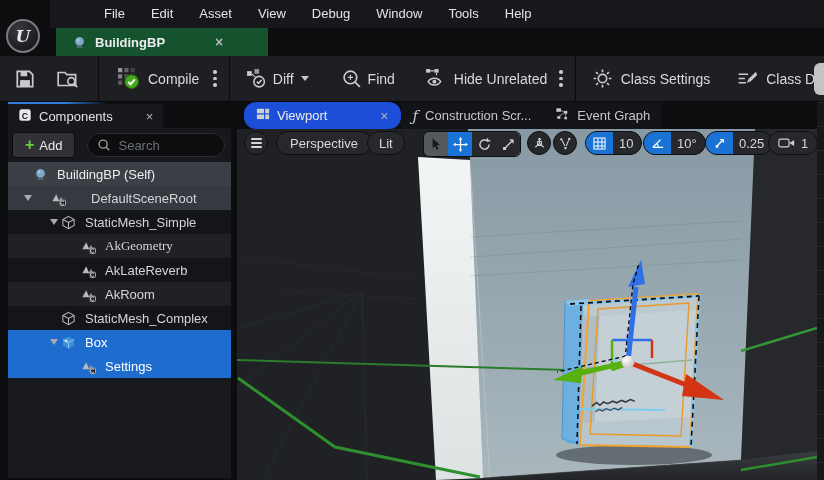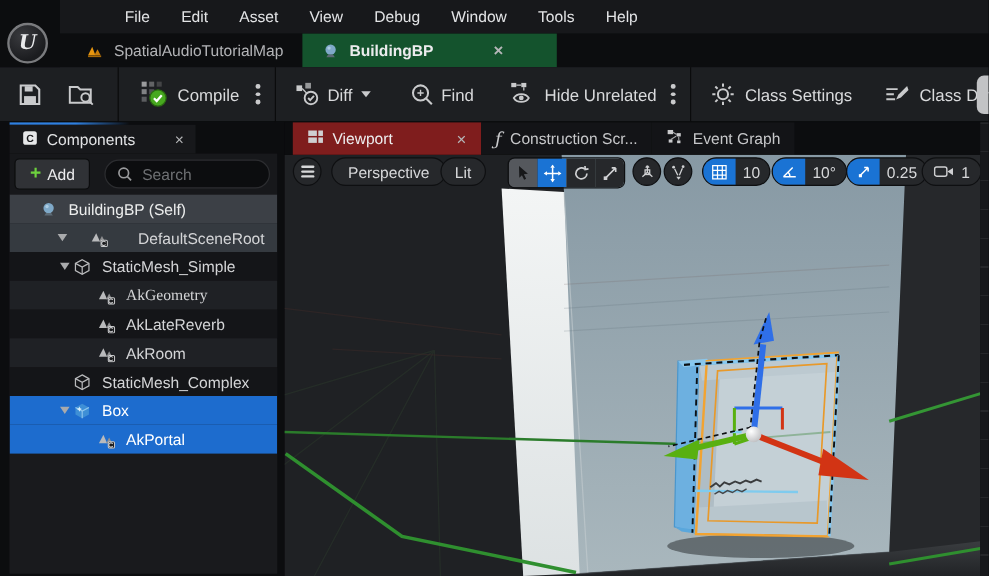--- a/index.html
+++ b/index.html
@@ -59,21 +59,21 @@
   .expander{width:15px;flex:none;display:flex;}
   .expander::before{content:'';margin:auto;width:0;height:0;border-left:4.5px solid transparent;
            border-right:4.5px solid transparent;border-top:6px solid #a9aaac;}
   .expander.none::before{display:none;}
   .node-icon{width:17px;height:16px;margin-right:7px;flex:none;display:flex;align-items:center;}
   .node-icon svg{display:block;}
   
   .vp-panel{position:absolute;left:237px;top:102px;width:587px;height:378px;background:#0c0d0f;}
   .vp-tabbar{position:absolute;left:0;top:0;right:7px;height:27px;display:flex;background:#0c0d0f;}
   .vp-tab{display:flex;align-items:center;gap:7px;padding:0 12px;font-size:13px;color:#c6c7c9;background:#131417;}
-  .vp-tab.active{background:#7f1d1d;color:#ededee;}
+  .vp-tab.active{background:#1d4ed8;color:#ededee;border-radius:12px;}
   .vp-tab:first-child{margin-left:7px;}
   .vp-tab .tab-close{margin-left:46px;}
   .fn-glyph{font-family:"DejaVu Serif",serif;font-style:italic;font-size:15px;color:#c9cacc;}
   .scene-wrap{position:absolute;left:0;top:27px;width:580px;height:351px;}
   
   .vp-toolbar{position:absolute;left:0;top:29px;width:580px;height:28px;pointer-events:none;}
   .vp-toolbar>*{pointer-events:auto;}
   .circle-btn{position:absolute;width:24px;height:24px;border-radius:50%;background:#26282b;
               border:1px solid #0e0f11;box-sizing:border-box;display:flex;align-items:center;justify-content:center;}
   .pill{position:absolute;height:24px;border-radius:12px;background:#26282b;border:1px solid #0e0f11;
@@ -107,30 +107,20 @@
         <div class="menu-item">Window</div>
         <div class="menu-item">Tools</div>
         <div class="menu-item">Help</div>
       </div>
   </div>
   <div class="logo-block">
     <div class="logo-circle">U</div>
   </div>
 
   <div class="asset-tabbar">
-      <div class="asset-tab">
-        <span class="tab-icon">
-          <svg width="15" height="14" viewBox="0 0 16 16">
-            <path d="M1 12.5 L5 4.5 L8 12.5 Z" fill="#e8960f"></path>
-            <path d="M7 12.5 L10 6.8 L13 12.5 Z" fill="#c97d0a"></path>
-            <rect x="1" y="12.8" width="12.5" height="1.6" fill="#a86a08"></rect>
-          </svg>
-        </span>
-        <span>SpatialAudioTutorialMap</span>
-      </div>
       <div class="asset-tab active">
         <span class="tab-icon">
           <svg width="15" height="15" viewBox="0 0 16 16">
             <circle cx="8" cy="6.8" r="4.6" fill="#7fa9c8"></circle>
             <circle cx="6.6" cy="5.4" r="1.5" fill="#b8d4e8" opacity=".8"></circle>
             <path d="M4.2 13.5 h7.6 l-1.6 -2.4 h-4.4 z" fill="#5d6b76"></path>
           </svg>
         </span>
         <span>BuildingBP</span>
         <span class="tab-close">×</span>
@@ -260,21 +250,21 @@
             <span class="expander none"></span>
             <span class="node-icon">
               <svg width="15" height="15" viewBox="0 0 16 16">
                 <circle cx="8" cy="6.8" r="4.6" fill="#7fa9c8"></circle>
                 <circle cx="6.6" cy="5.4" r="1.5" fill="#b8d4e8" opacity=".8"></circle>
                 <path d="M4.2 13.5 h7.6 l-1.6 -2.4 h-4.4 z" fill="#5d6b76"></path>
               </svg>
             </span>
             <span>BuildingBP (Self)</span>
           </div>
-          <div class="tree-row row-root-b" style="padding-left: 36px; gap: 16px;">
+          <div class="tree-row row-root-b" style="padding-left: 12px; gap: 16px;">
             <span class="expander"></span>
             <span class="node-icon">
               <svg width="16" height="15" viewBox="0 0 17 16">
                 <path d="M1.5 11 L5.5 3.5 L8.8 11 Z" fill="#b9babc"></path>
                 <path d="M8 11 L10.6 6 L13.2 11 Z" fill="#8f9092"></path>
                 <rect x="9.8" y="9.8" width="5.6" height="5.6" rx="1" fill="#1a1b1d" stroke="#c9cacc" stroke-width="0.9"></rect>
                 <path d="M13.8 11.6 a1.9 1.9 0 1 0 0 2" stroke="#c9cacc" stroke-width="1" fill="none"></path>
               </svg>
             </span>
             <span>DefaultSceneRoot</span>
@@ -349,21 +339,21 @@
           <div class="tree-row row-selected" style="padding-left: 58px;">
             <span class="expander none"></span>
             <span class="node-icon">
               <svg width="16" height="15" viewBox="0 0 17 16">
                 <path d="M1.5 11 L5.5 3.5 L8.8 11 Z" fill="#b9babc"></path>
                 <path d="M8 11 L10.6 6 L13.2 11 Z" fill="#8f9092"></path>
                 <rect x="9.8" y="9.8" width="5.6" height="5.6" rx="1" fill="#1a1b1d" stroke="#c9cacc" stroke-width="0.9"></rect>
                 <path d="M13.8 11.6 a1.9 1.9 0 1 0 0 2" stroke="#c9cacc" stroke-width="1" fill="none"></path>
               </svg>
             </span>
-            <span>AkPortal</span>
+            <span>Settings</span>
           </div>
         </div>
     </div>
   </div>
   <div class="splitter-v"></div>
 
   <div class="vp-panel">
     <div class="vp-tabbar">
         <div class="vp-tab active">
           <span class="tab-icon"><svg width="14" height="14" viewBox="0 0 16 16" fill="#cfd0d2">

